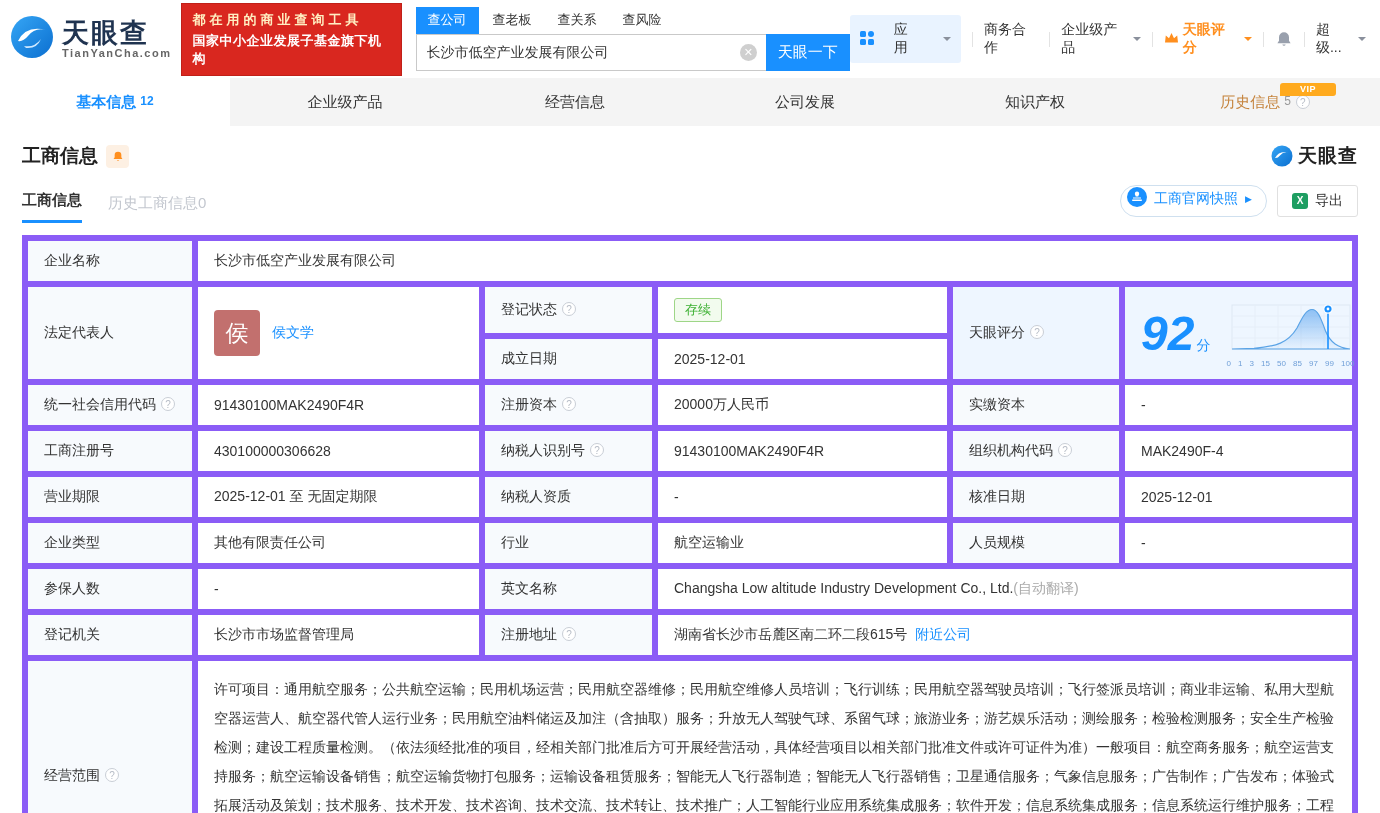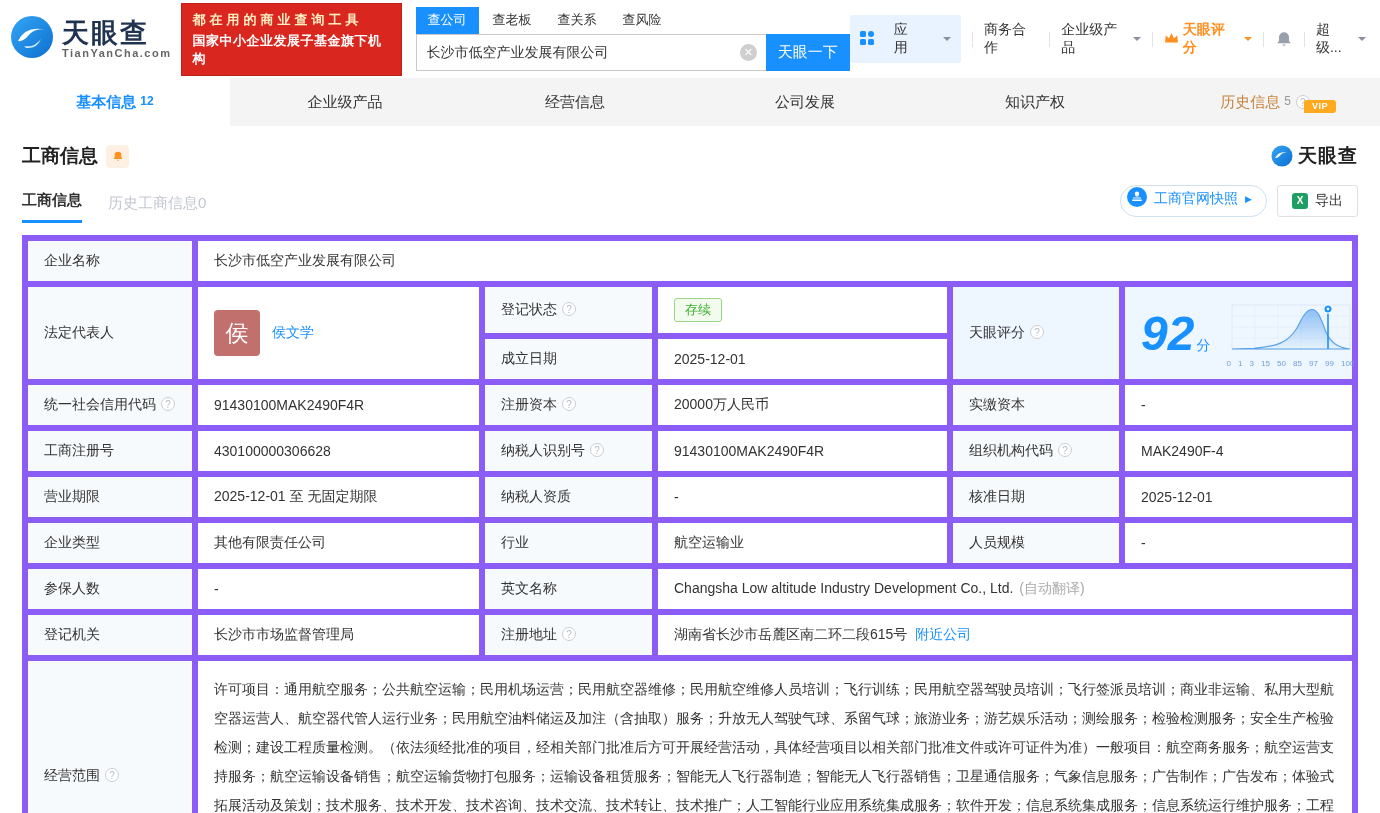--- a/index.html
+++ b/index.html
@@ -38,22 +38,22 @@
 
   
   .main-tabs { display:flex; height:48px; background:#f4f4f4; }
   .main-tab { flex:1; display:flex; align-items:center; justify-content:center; font-size:15px; color:#333;
               cursor:pointer; position:relative; }
   .main-tab.active { background:#fff; color:#1990ff; font-weight:bold; }
   .tab-count { font-size:12px; margin-left:4px; position:relative; top:-1px; }
   .main-tab.active .tab-count { color:#1990ff; }
   .main-tab.history { color:#c5833c; }
   .main-tab.history .tab-count { color:#999; font-weight:normal; }
-  .vip-badge { position:absolute; top:22px; right:44px; background:#ffaa1e; color:#fff; font-size:9px;
-               font-weight:bold; padding:1px 8px 2px; border-radius:3px 3px 3px 0; letter-spacing:.5px; }
+  .vip-badge { position:absolute; top:5px; right:44px; background:#ffaa1e; color:#fff; font-size:9px;
+               font-weight:bold; padding:1px 20px 2px; border-radius:3px 3px 3px 0; letter-spacing:.5px; }
   .help { display:inline-block; width:14px; height:14px; border:1px solid #c9ced6; border-radius:50%;
           color:#b6bcc6; font-size:10px; line-height:13px; text-align:center; margin-left:5px;
           vertical-align:1px; background:#fff; }
 
   
   .content { padding:0 22px; }
   .section-head { display:flex; align-items:center; margin-top:17px; }
   .section-title { font-size:19px; font-weight:bold; color:#222; }
   .bell-chip { width:23px; height:23px; background:#fdf0e3; border-radius:4px; margin-left:8px;
                display:flex; align-items:center; justify-content:center; cursor:pointer; }
@@ -77,21 +77,21 @@
   table.info { border-collapse:collapse; width:100%; table-layout:fixed; margin-top:12px; }
   .info td { border:6px solid #8b5cf6; padding:11px 16px; font-size:14px; color:#333; vertical-align:middle; word-break:break-all; }
   .info td.lbl { background:#f7fafd; }
   .info td.score-bg { background:#eef6ff; }
   .badge-green { display:inline-block; border:1px solid #9ed687; background:#f2fbee; color:#3eb134;
                  font-size:13px; padding:2px 10px; border-radius:3px; }
   .rep-cell { display:flex; align-items:center; gap:12px; }
   .avatar { width:46px; height:46px; border-radius:4px; background:#c2706e; color:#fff; font-size:23px;
             display:flex; align-items:center; justify-content:center; }
   a.link { color:#1990ff; text-decoration:none; cursor:pointer; }
-  .note { color:#aaa; margin-left:6px; }
+  .note { color:#aaa; }
   .scope-cell { line-height:2.07; padding:14px 16px !important; }
   .score-wrap { display:flex; align-items:center; gap:14px; justify-content:flex-start; }
   .score-num { white-space:nowrap; }
   .score-num .big { font-size:48px; font-weight:bold; font-style:italic; color:#1990ff; }
   .score-num .unit { font-size:14px; color:#1990ff; margin-left:2px; }
   .score-chart { width:132px; }
   .axis { display:flex; justify-content:space-between; font-size:8px; color:#6f9fd8; padding:0 2px; margin-top:1px; }
 </style>
 </head>
 <body>

